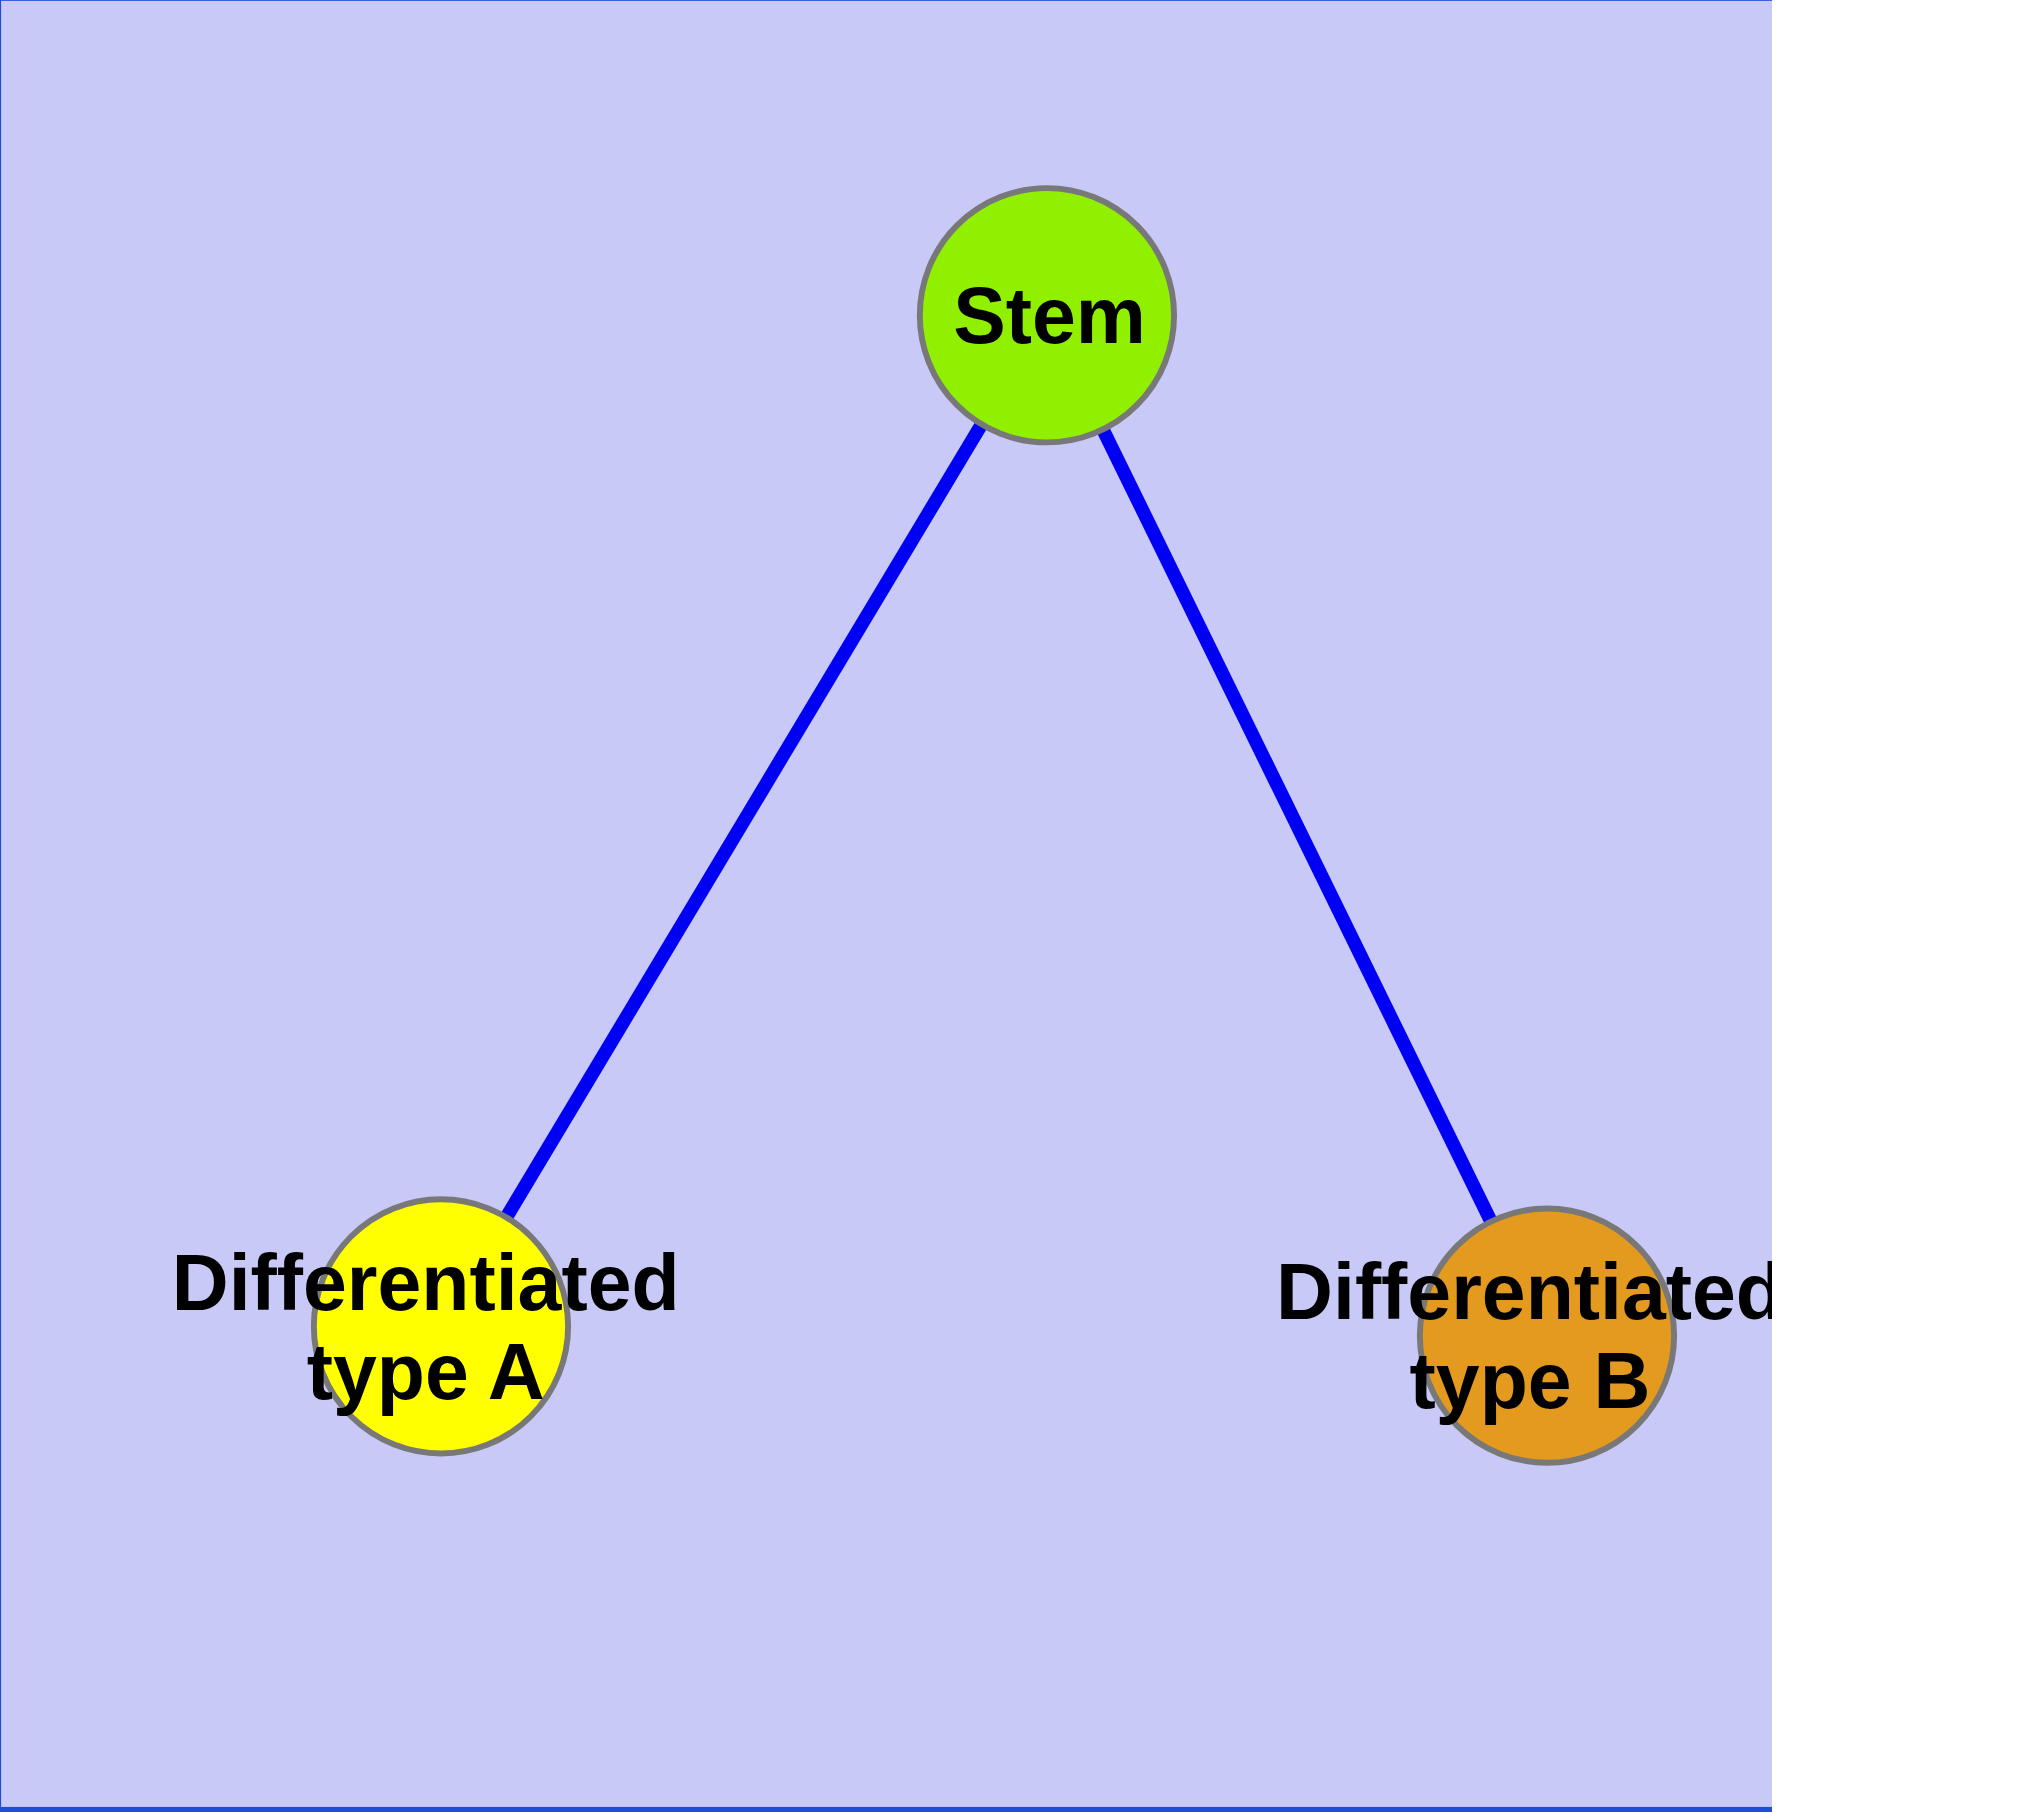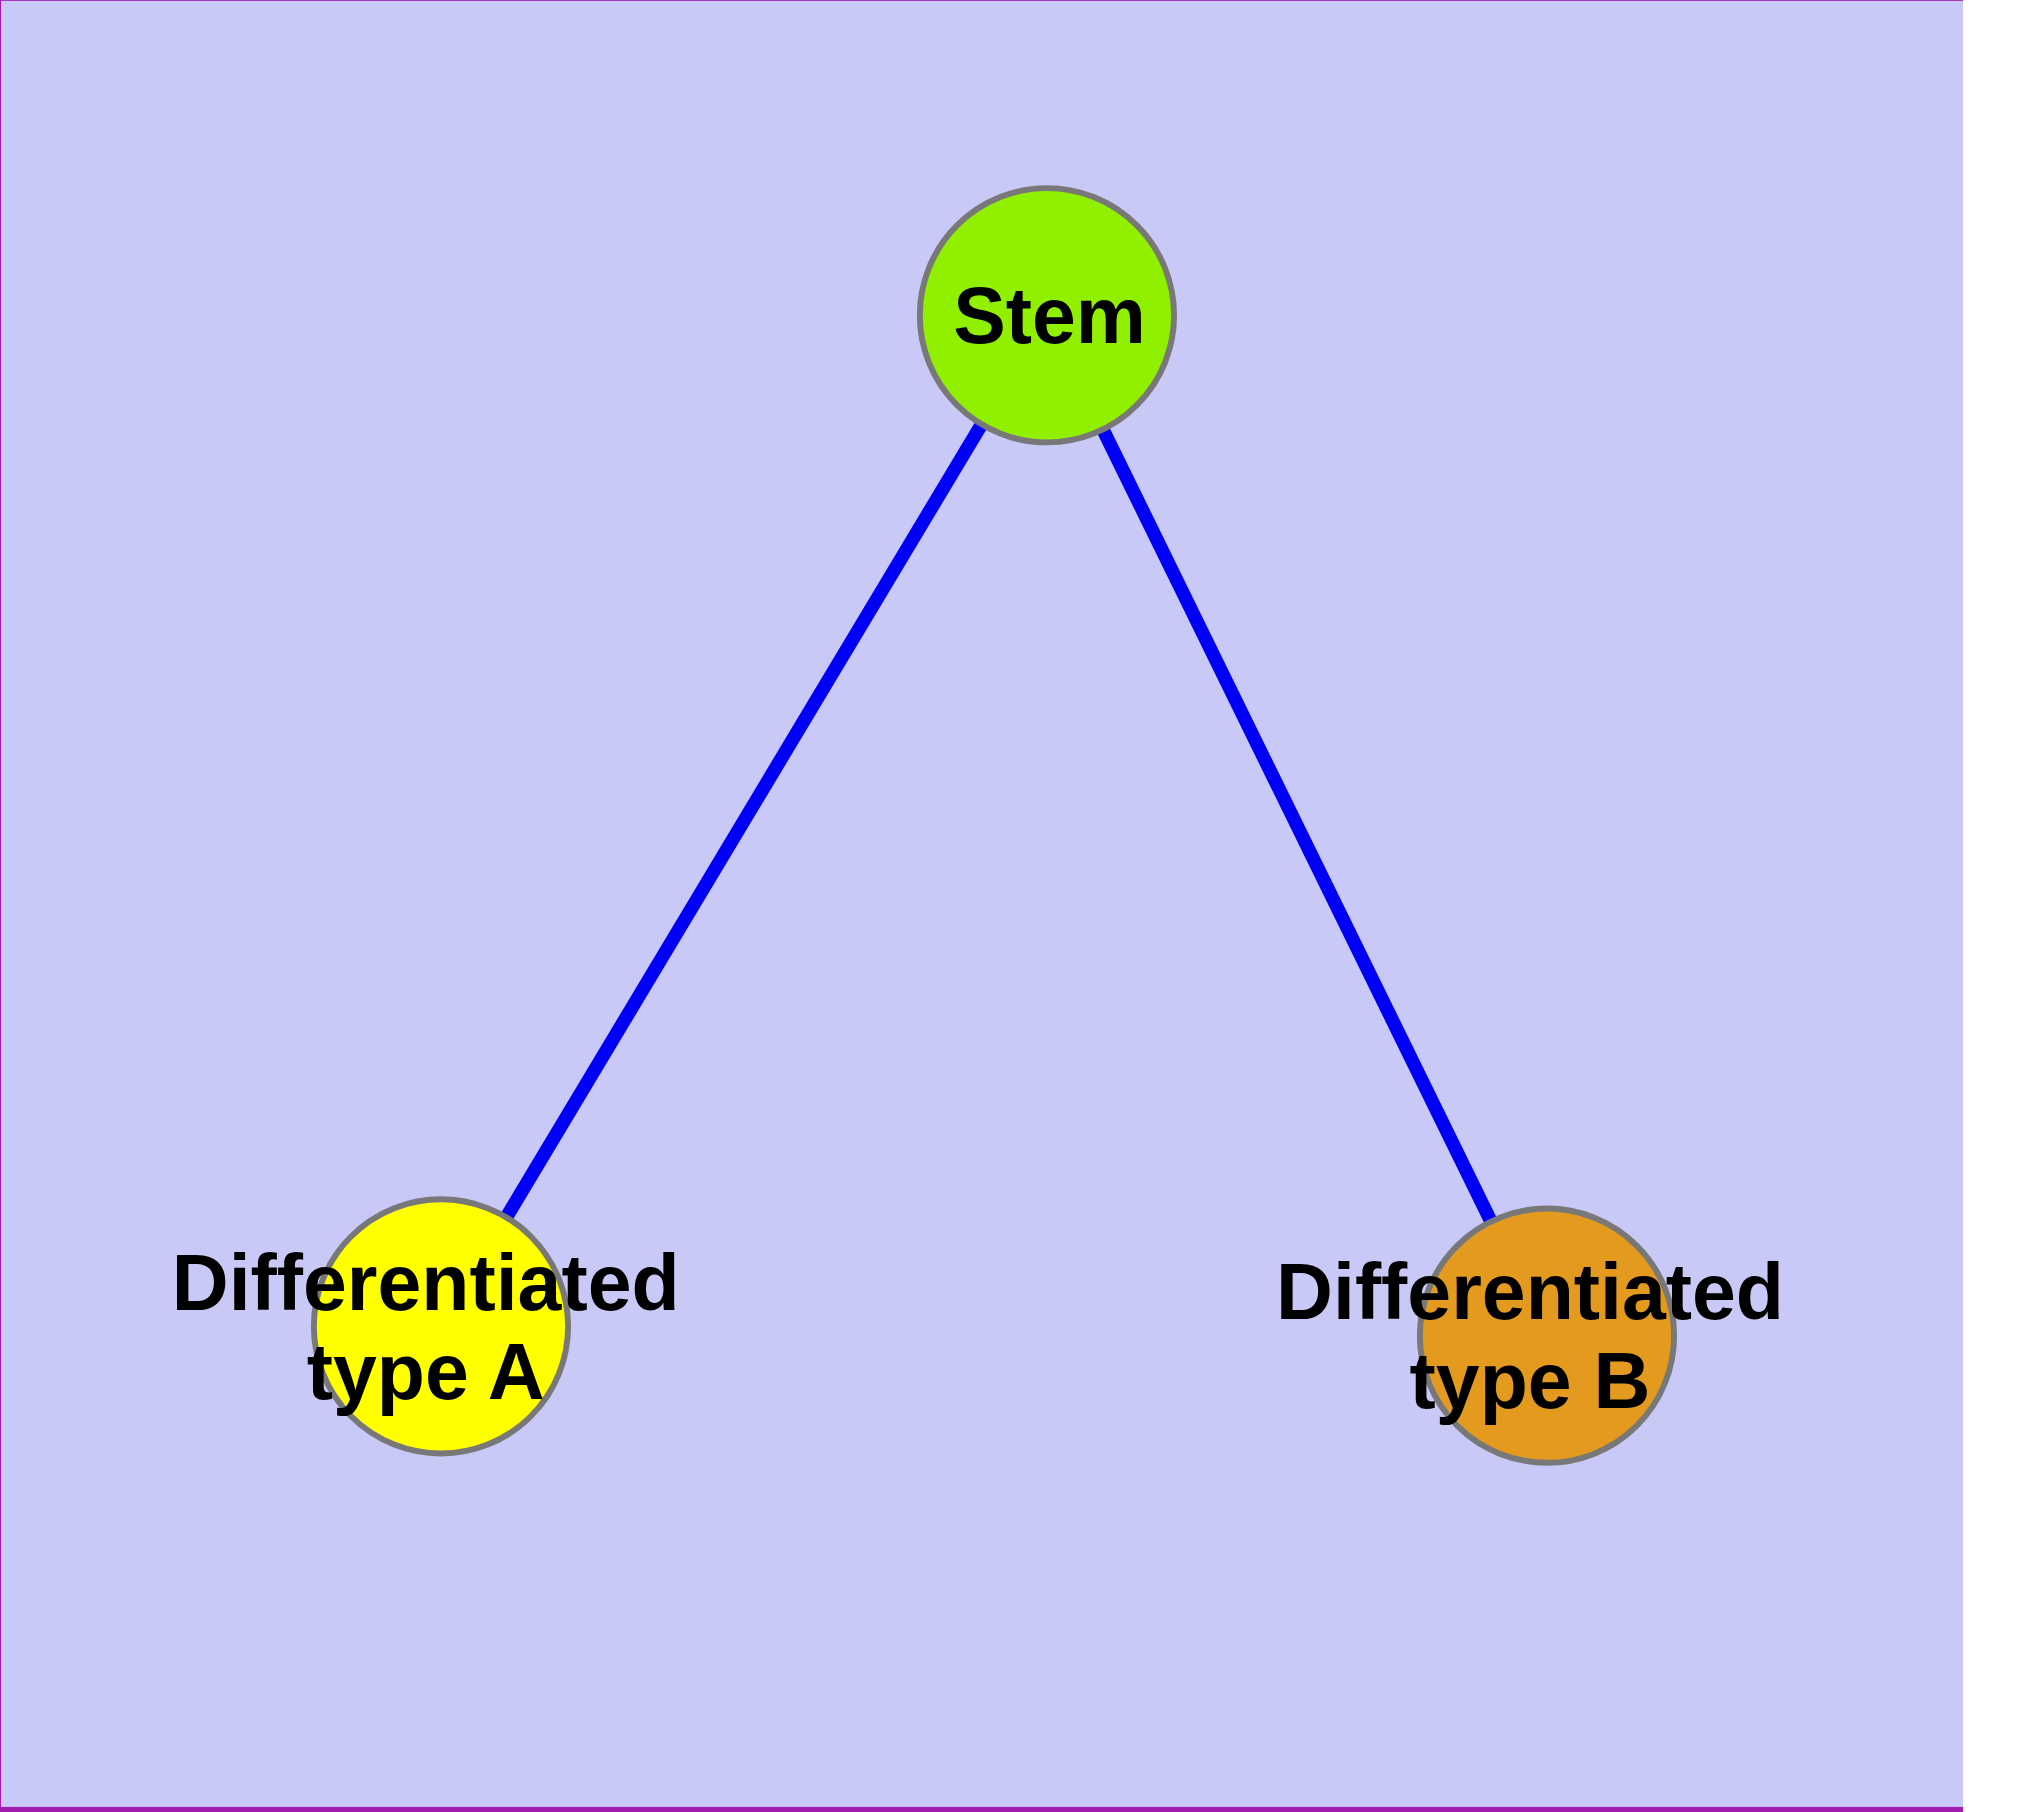--- a/index.html
+++ b/index.html
@@ -2,23 +2,23 @@
 <html style="font-size:13.6px"><head>
 <meta charset="utf-8">
 <style>
   html, body {
     margin: 0;
     padding: 0;
     background: #ffffff;
   }
   .stage {
     position: relative;
-    width: 1963px;
+    width: 1772px;
     height: 1812px;
-    background: #a21caf;
+    background: #1d4ed8;
     overflow: hidden;
   }
   svg.diagram {
     display: block;
     width: 2021px;
     height: 1812px;
   }
   .node-label {
     font-family: "Liberation Sans", "DejaVu Sans", sans-serif;
     font-weight: bold;

